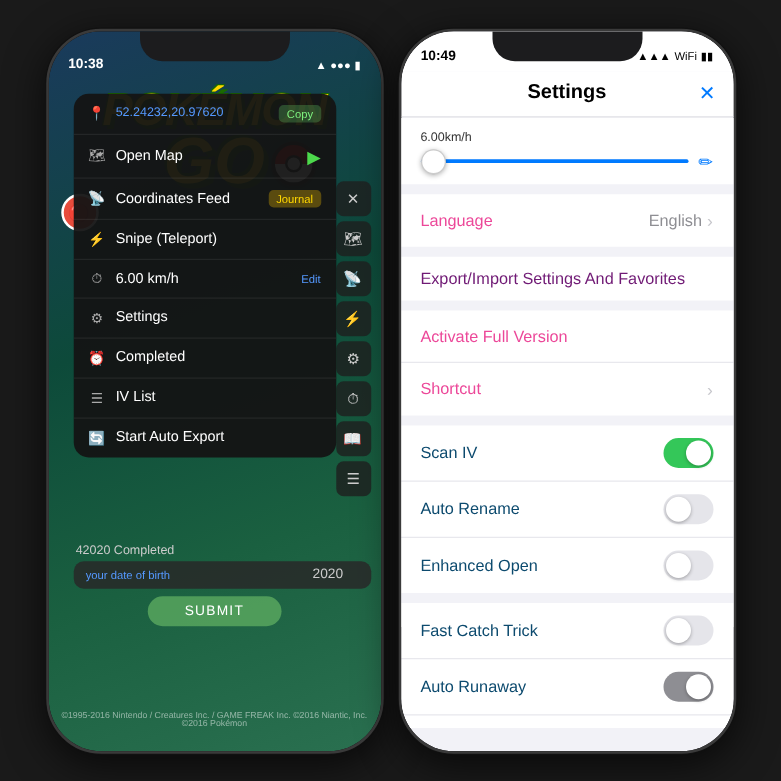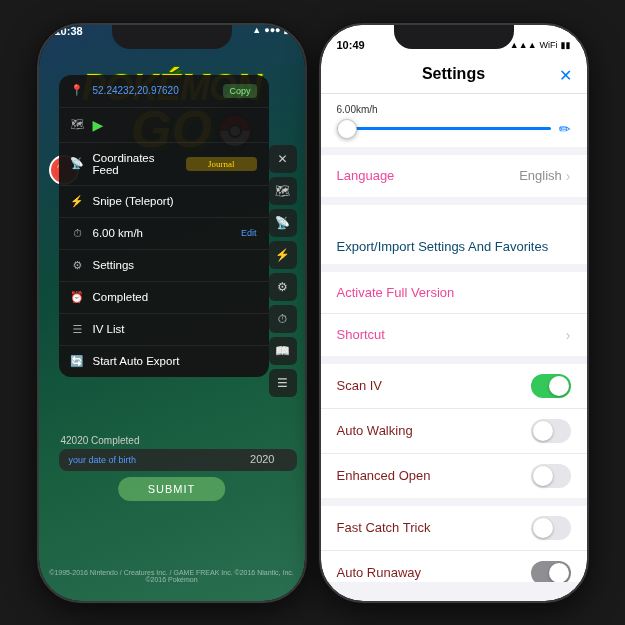--- a/index.html
+++ b/index.html
@@ -42,21 +42,21 @@
     .phone-screen {
       position: absolute;
       top: 0; left: 0; right: 0; bottom: 0;
       border-radius: 42px;
       overflow: hidden;
     }
     
     .status-bar {
       height: 32px;
       display: flex;
-      align-items: flex-start;
+      align-items: flex-end;
       justify-content: space-between;
       padding: 0 16px 0;
       position: relative;
       z-index: 10;
     }
     .status-time {
       font-size: 11px;
       font-weight: 600;
       color: white;
     }
@@ -151,23 +151,22 @@
       background: rgba(100,200,100,0.3);
       color: #7ef07e;
       font-size: 9px;
       padding: 2px 6px;
       border-radius: 4px;
     }
     .menu-journal-btn {
       background: rgba(255,200,0,0.3);
       color: #ffd700;
       font-size: 9px;
-      padding: 2px 22px;
+      padding: 2px 6px;
       border-radius: 4px;
-      font-family: Liberation Serif, serif;
     }
     .menu-edit-btn {
       color: #5599ff;
       font-size: 9px;
     }
     .menu-green-arrow {
       color: #4cd94c;
       font-size: 14px;
     }
     .coord-text {
@@ -310,21 +309,21 @@
       display: flex;
       align-items: center;
       padding: 10px 16px;
       border-bottom: 1px solid #e8e8ed;
       min-height: 42px;
     }
     .settings-row:last-child { border-bottom: none; }
     .settings-row-label {
       flex: 1;
       font-size: 13px;
-      color: #7f1d1d;
+      color: #0c4a6e;
     }
     .settings-row-label.blue { color: #ec4899; }
     .settings-row-value {
       font-size: 13px;
       color: #8e8e93;
       margin-right: 4px;
     }
     .settings-chevron {
       color: #c7c7cc;
       font-size: 14px;
@@ -354,22 +353,21 @@
     
     .export-row {
       display: flex;
       align-items: center;
       padding: 10px 16px;
       background: white;
       margin-bottom: 8px;
     }
     .export-label {
       font-size: 13px;
-      color: #0c4a6e;
-      margin-top: 24px;
+      color: #701a75;
     }
   </style>
 </head>
 <body>
 
 <div class="phones-container">
   <div class="phone">
     <div class="phone-notch"></div>
     <div class="phone-screen">
       <div class="left-screen">
@@ -405,20 +403,21 @@
         <div class="menu-overlay">
 
           <div class="menu-item">
             <span class="menu-item-icon">📍</span>
             <span class="menu-item-text coord-text">52.24232,20.97620</span>
             <span class="menu-copy-btn">Copy</span>
           </div>
 
           <div class="menu-item">
             <span class="menu-item-icon">🗺</span>
+            <span class="menu-item-text">Open Map</span>
             <span class="menu-green-arrow">▶</span>
           </div>
 
           <div class="menu-item">
             <span class="menu-item-icon">📡</span>
             <span class="menu-item-text">Coordinates Feed</span>
             <span class="menu-journal-btn">Journal</span>
           </div>
 
           <div class="menu-item">
@@ -526,21 +525,21 @@
           <div class="settings-group">
 
             <div class="settings-row">
               <span class="settings-row-label">Scan IV</span>
               <div class="toggle on">
                   <div class="toggle-knob"></div>
                 </div>
             </div>
 
             <div class="settings-row">
-              <span class="settings-row-label">Auto Walking</span>
+              <span class="settings-row-label">Auto Rename</span>
               <div class="toggle off">
                   <div class="toggle-knob"></div>
                 </div>
             </div>
 
             <div class="settings-row">
               <span class="settings-row-label">Enhanced Open</span>
               <div class="toggle off">
                   <div class="toggle-knob"></div>
                 </div>

